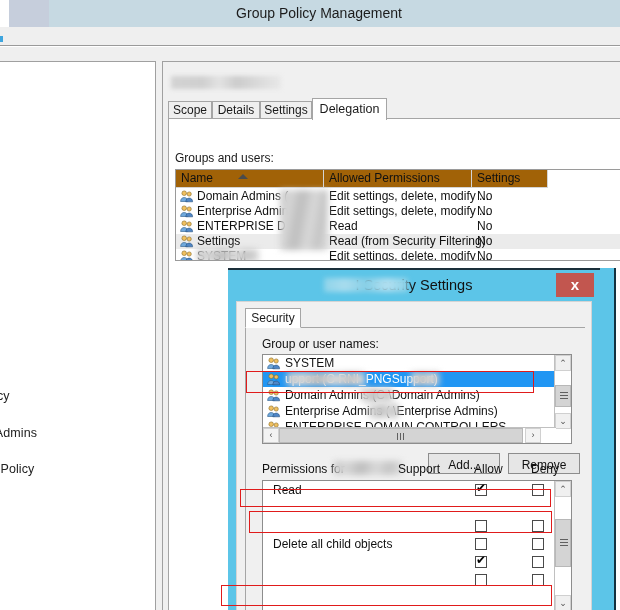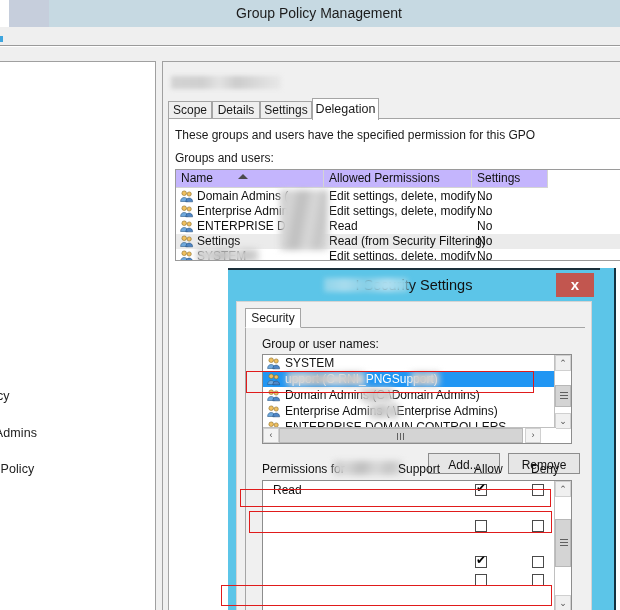--- a/index.html
+++ b/index.html
@@ -105,21 +105,21 @@
   }
 
   
   .lv {
     position: absolute; left: 6px; top: 50px; width: 448px; height: 92px;
     border: 1px solid #9a9a9a; background: #fff; overflow: hidden;
   }
   .lv-header { position: absolute; left: 0; top: 0; height: 18px; width: 100%; }
   .lv-col {
     position: absolute; top: 0; height: 18px;
-    background: #c4b5fd; border-right: 1px solid #d4d4d4;
+    background: #a16207; border-right: 1px solid #d4d4d4;
     border-bottom: 1px solid #d4d4d4;
     font-size: 12px; line-height: 17px; padding-left: 5px;
     color: #111; white-space: nowrap;
   }
   .sort-arrow {
     position: absolute; top: 4px; width: 0; height: 0;
     border-left: 5px solid transparent; border-right: 5px solid transparent;
     border-bottom: 5px solid #4b4b4b;
   }
   .lv-row { position: absolute; left: 0; height: 15px; width: 100%; }
@@ -302,25 +302,24 @@
     </div>
   <div class="tree-splitter"></div>
 
   <div class="content-pane">
     <div class="gpo-title-blur"></div>
 
     <div class="tabstrip" id="tabstrip">
         <div class="tab" style="left: 0px; width: 44px;">Scope</div>
         <div class="tab" style="left: 44px; width: 48px;">Details</div>
         <div class="tab" style="left: 92px; width: 52px;">Settings</div>
-        <div class="tab active" style="left: 144px; width: 67px;">Delegation</div>
+        <div class="tab active" style="left: 144px; width: 75px;">Delegation</div>
       </div>
 
     <div class="tabbody">
-      <div class="tabbody-note">These groups and users have the specified permission for this GPO</div>
       <div class="tabbody-label">Groups and users:</div>
 
       <div class="lv" id="delegation-list">
           <div class="lv-header">
             <div class="lv-col" style="left: 0px; width: 148px;">Name</div>
             <div class="lv-col" style="left: 148px; width: 148px;">Allowed Permissions</div>
             <div class="lv-col" style="left: 296px; width: 76px;">Settings</div>
             <div class="sort-arrow" style="left: 62px;"></div>
           </div>
           <div class="lv-row" style="top: 19px;">
@@ -480,20 +479,25 @@
         <div class="pgrid" id="perm-grid">
             <div class="prow" style="top: 0px;">
               <span class="plabel">Read</span>
               <span class="cbox on" style="left: 212px;"></span>
               <span class="cbox" style="left: 269px;"></span>
             </div>
             <div class="prow" style="top: 36px;">
               <span class="cbox" style="left: 212px;"></span>
               <span class="cbox" style="left: 269px;"></span>
             </div>
+            <div class="prow" style="top: 54px;">
+              <span class="plabel">Delete all child objects</span>
+              <span class="cbox" style="left: 212px;"></span>
+              <span class="cbox" style="left: 269px;"></span>
+            </div>
             <div class="prow" style="top: 72px;">
               <span class="cbox on" style="left: 212px;"></span>
               <span class="cbox" style="left: 269px;"></span>
             </div>
             <div class="prow" style="top: 90px;">
               <span class="cbox" style="left: 212px;"></span>
               <span class="cbox" style="left: 269px;"></span>
             </div>
             <div class="vscroll" style="height: 132px;">
               <div class="vsb-btn" style="top:0;">⌃</div>

